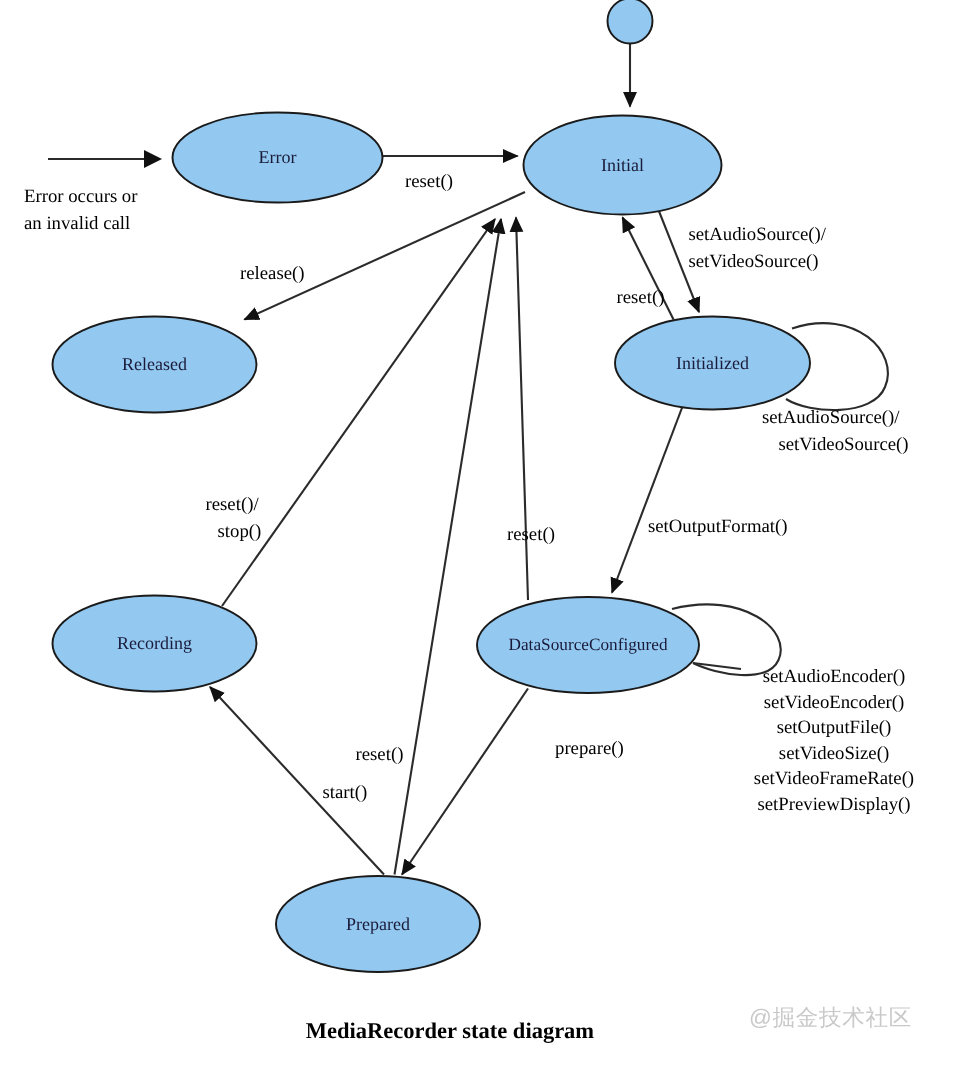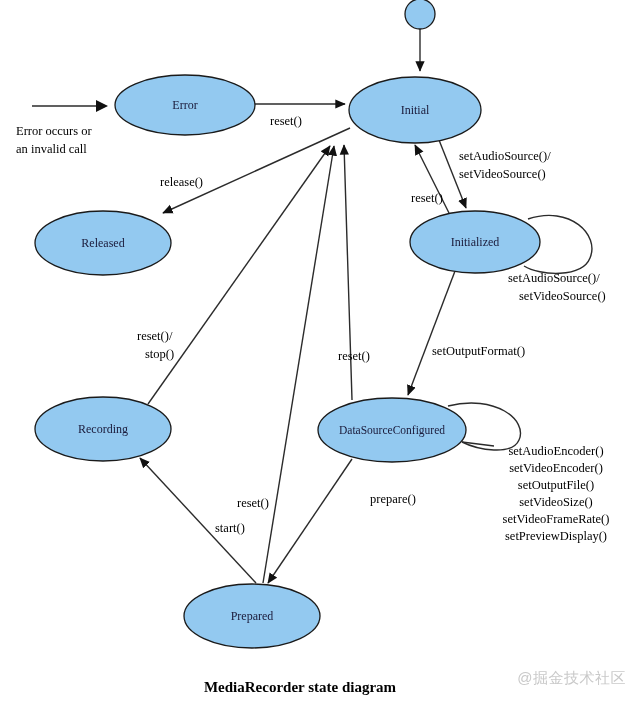--- a/index.html
+++ b/index.html
@@ -47,21 +47,21 @@
   }
   .diagram-title {
     font-family: "Liberation Serif", "DejaVu Serif", serif;
     font-size: 15px;
     font-weight: bold;
     fill: #000000;
     text-anchor: middle;
   }
   .watermark {
     position: absolute;
-    right: 14px;
+    right: 32px;
     bottom: 22px;
     font-family: "Liberation Sans", "DejaVu Sans", sans-serif;
     font-size: 15px;
     color: #c9c9c9;
     letter-spacing: 0.5px;
     user-select: none;
   }
 </style>
 </head>
 <body>

